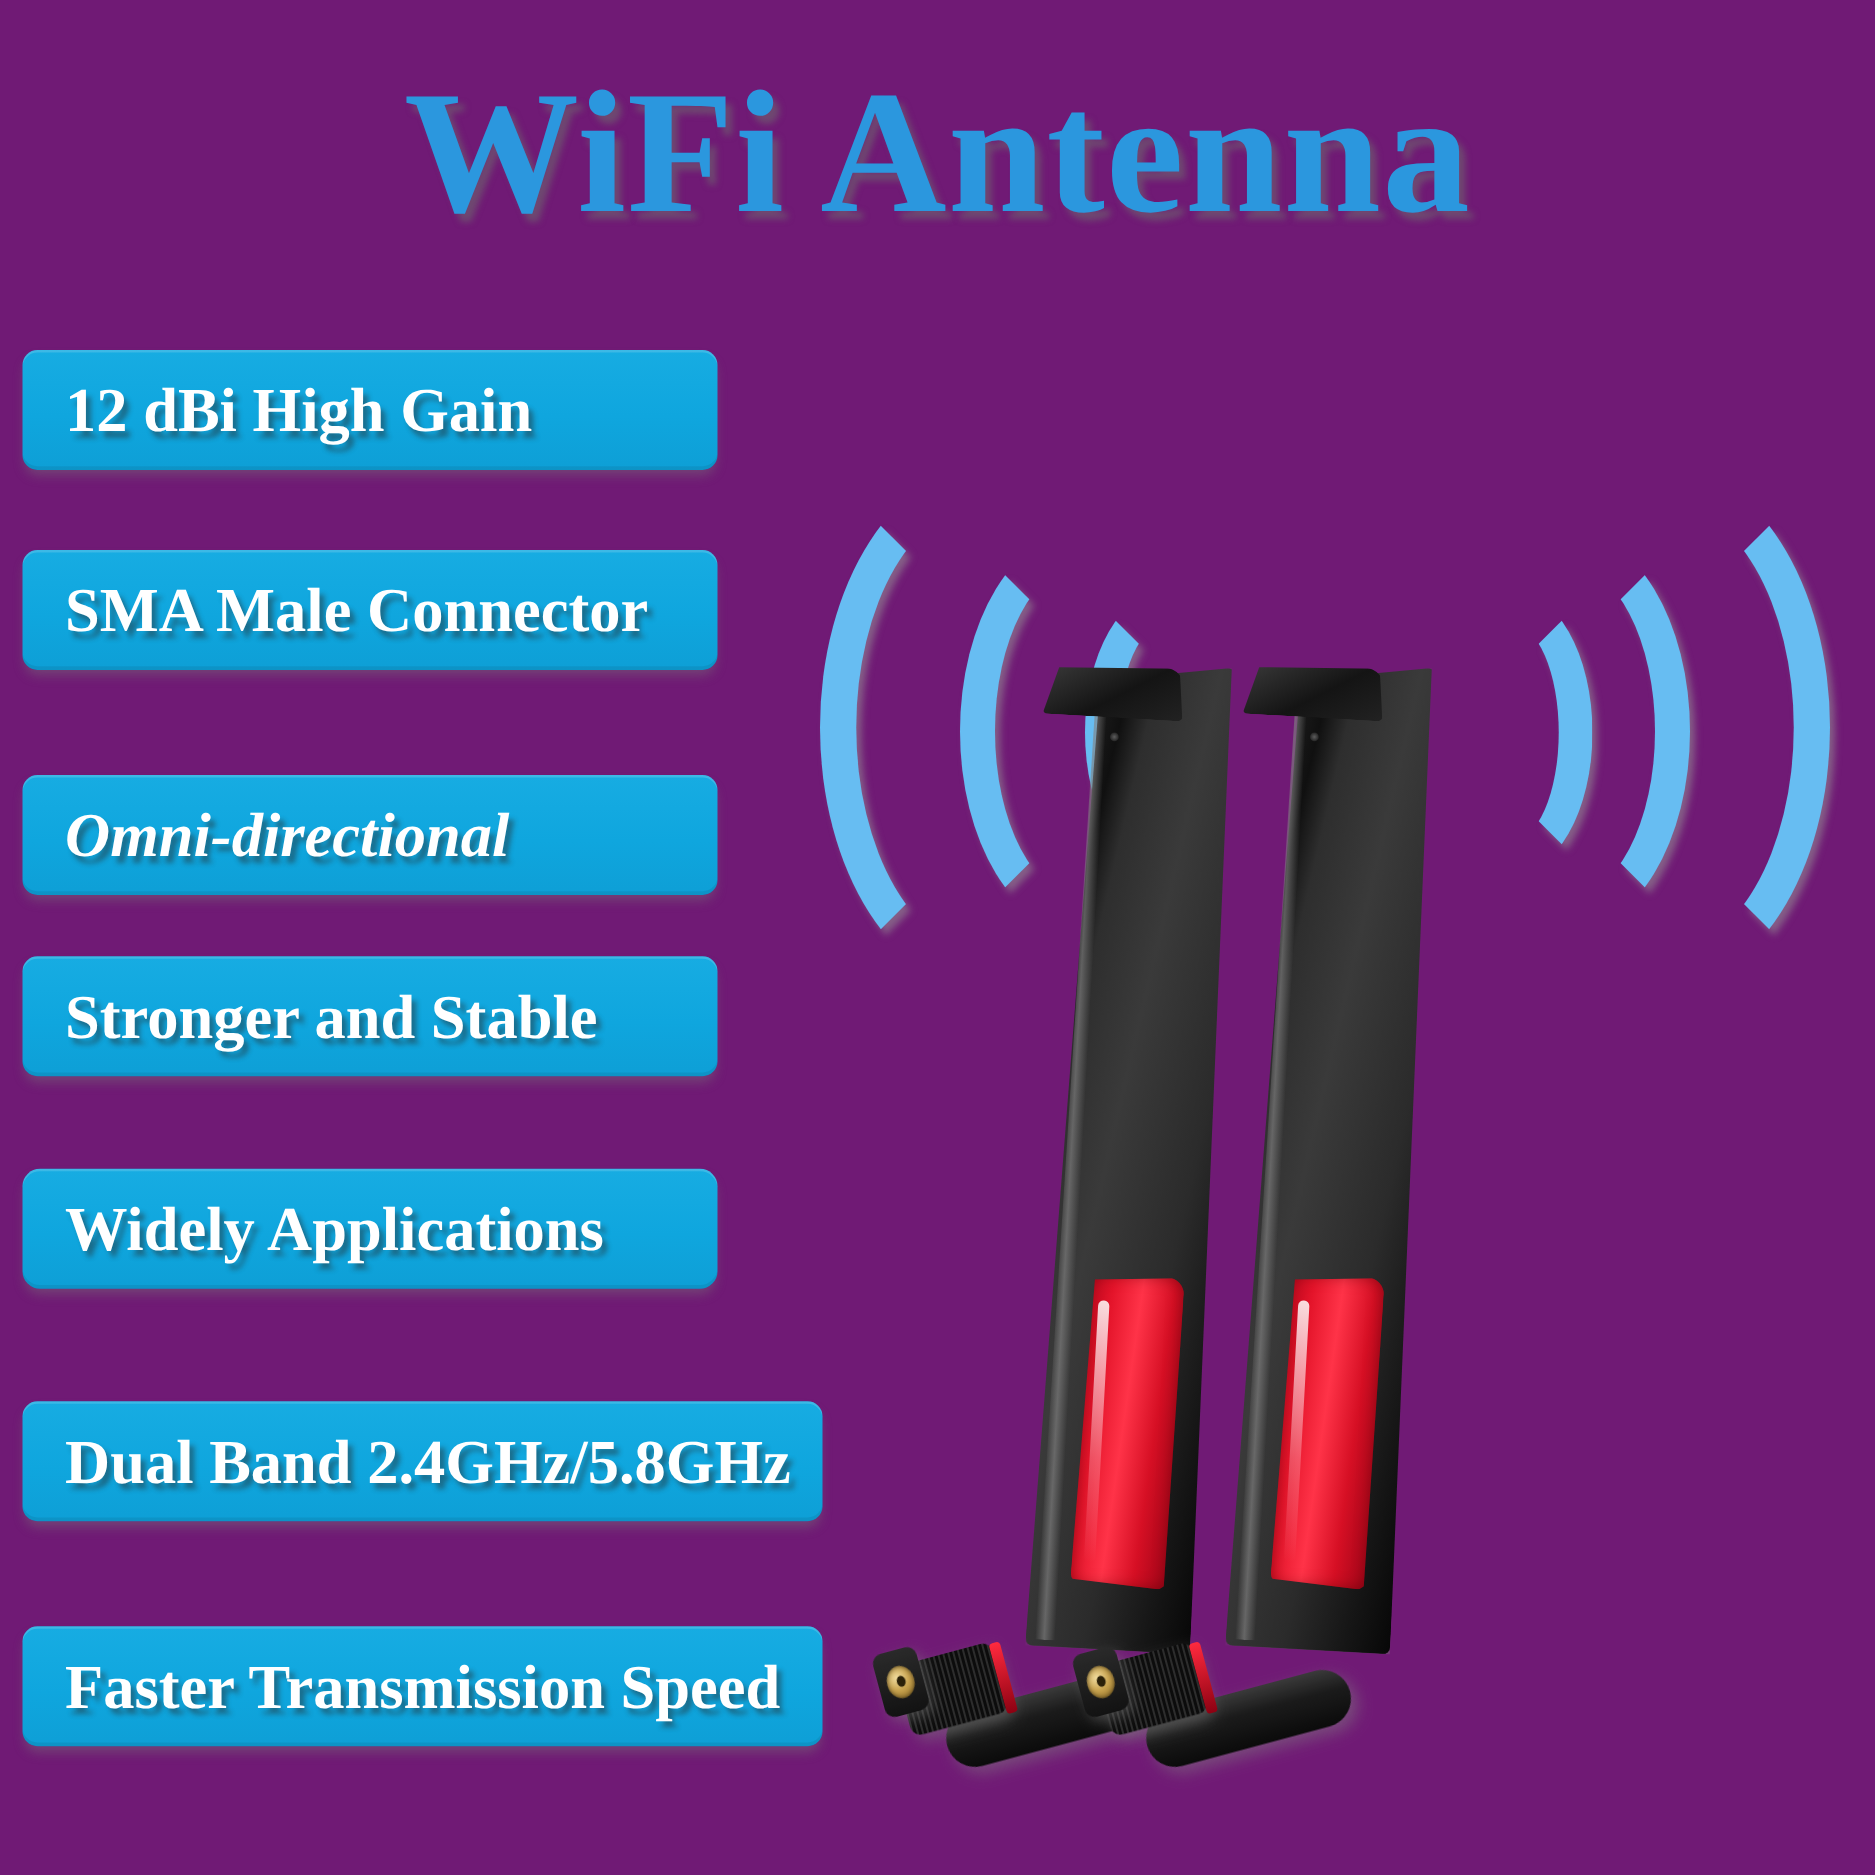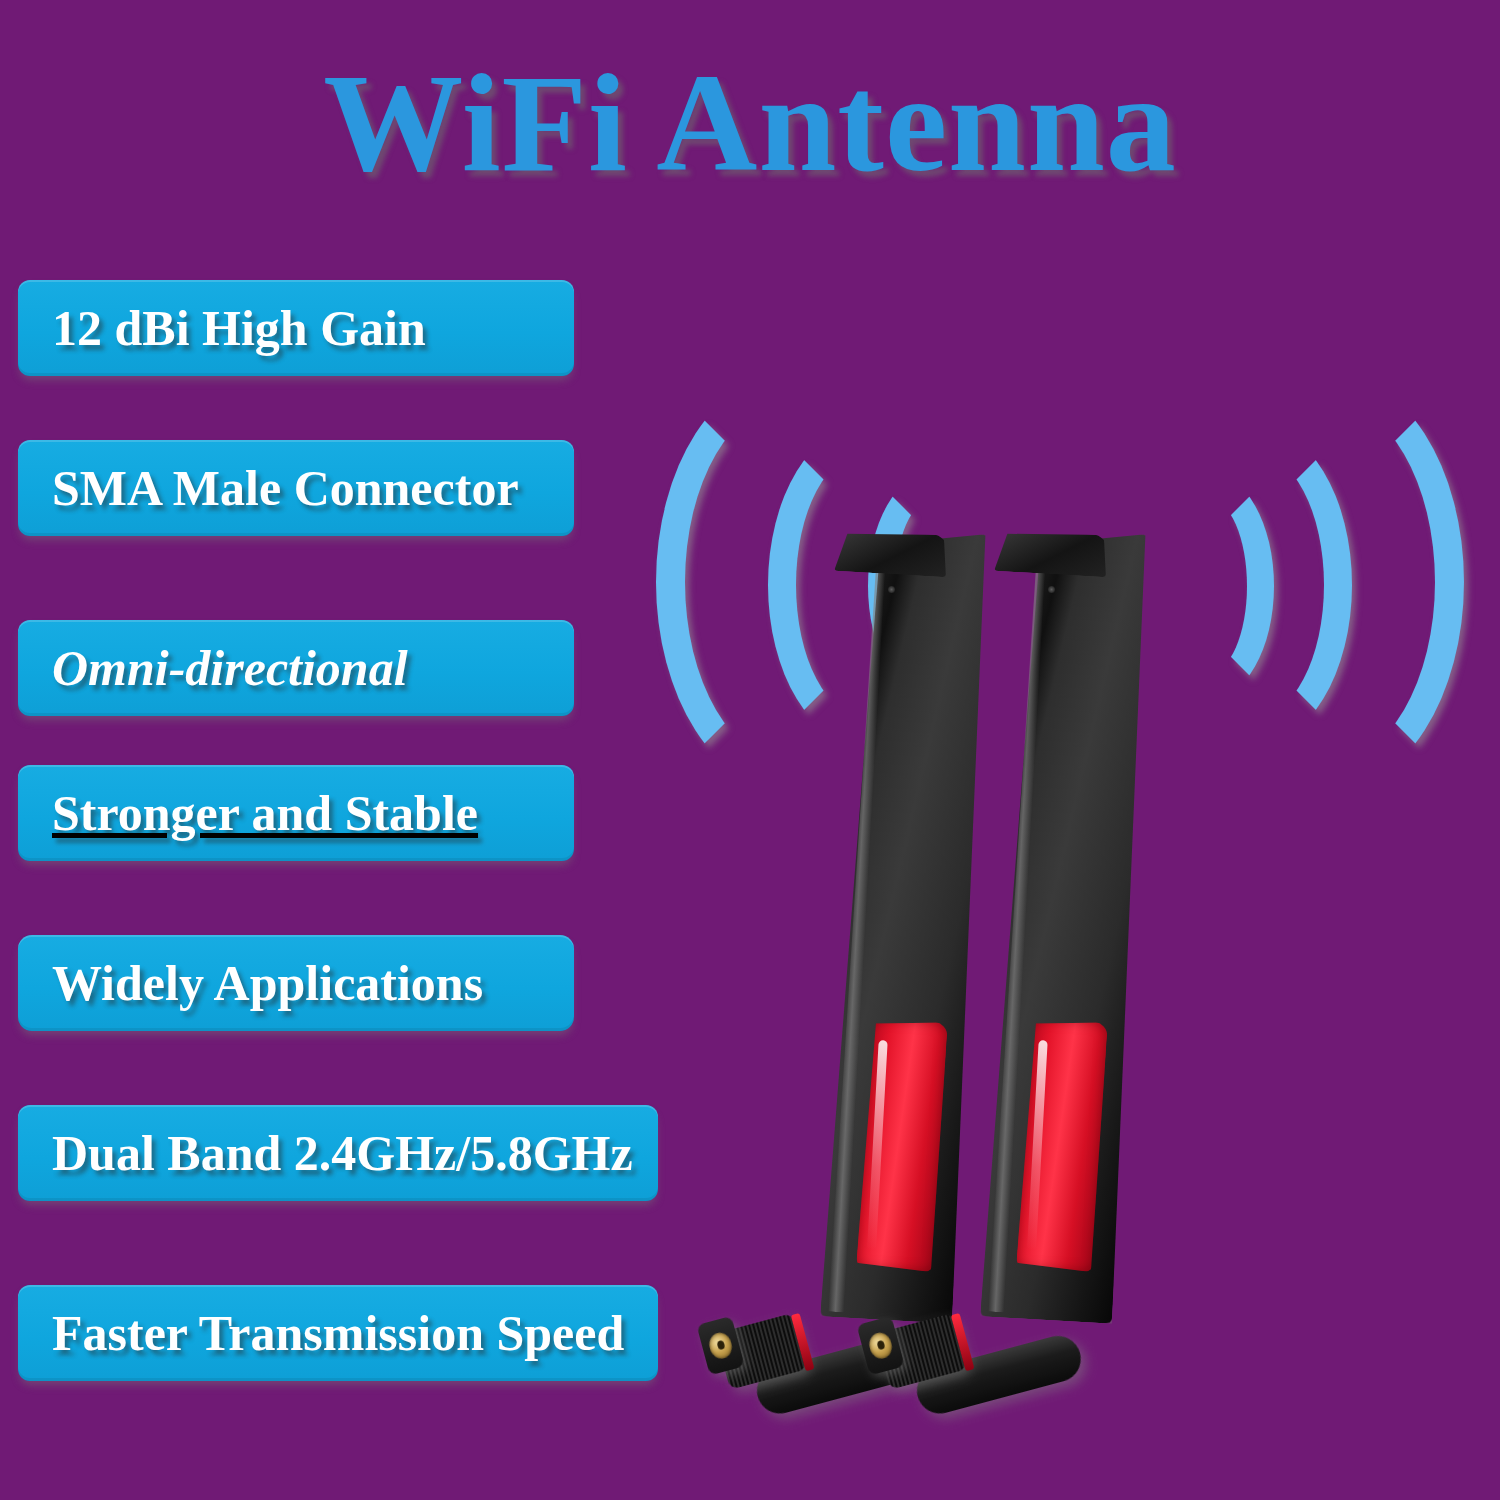--- a/index.html
+++ b/index.html
@@ -60,26 +60,26 @@
     font-family: "Liberation Serif", "DejaVu Serif", serif;
     font-weight: bold;
     font-size: 50px;
     line-height: 54px;
     color: #ffffff;
     text-shadow: 4px 5px 4px rgba(40,40,40,0.45);
     white-space: nowrap;
   }
 
   .badge.w-narrow { width: 556px; }
-  .badge.w-wide   { width: 640px; }
+  .badge.w-wide   { width: 640px; margin-top: 16px; }
 
   .b0 { top: 280px; }
   .b1 { top: 440px; text-align: center; }
   .b2 { top: 620px; font-style: italic; }
-  .b3 { top: 765px; text-decoration: underline; }
+  .b3 { top: 765px; }
   .b4 { top: 935px; border-radius: 14px; }
   .b5 { top: 1105px; }
   .b6 { top: 1285px; }
 
   
   .scene {
     position: absolute;
     left: 620px;
     top: 340px;
     width: 880px;

